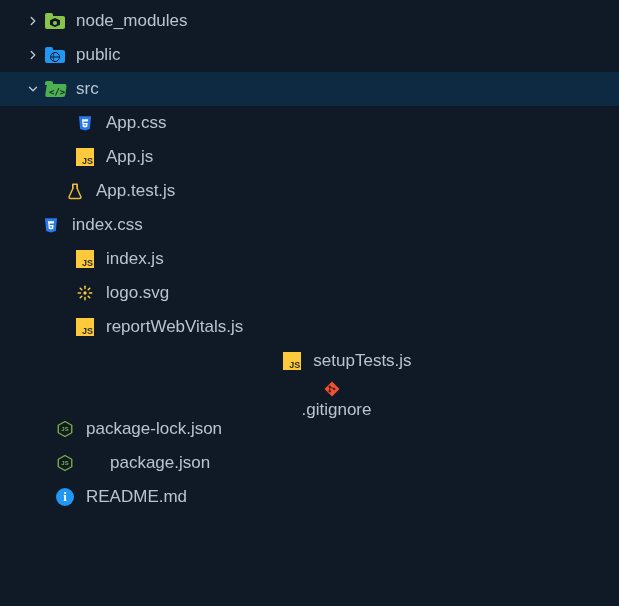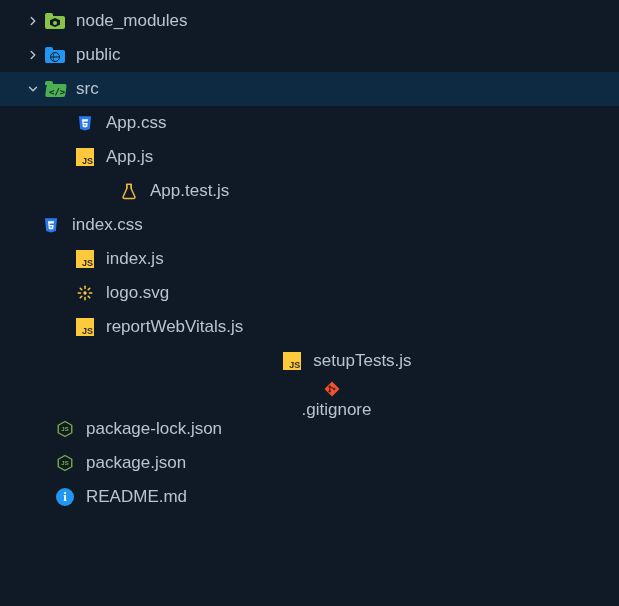--- a/index.html
+++ b/index.html
@@ -136,21 +136,21 @@
         </svg>
       </span>
       <span class="label">App.css</span>
     </div>
     <div class="tree-row" style="padding-left: 74px;">
       <span class="icon">
         <div class="js-badge"></div>
       </span>
       <span class="label">App.js</span>
     </div>
-    <div class="tree-row" style="padding-left: 118px;">
+    <div class="tree-row" style="padding-left: 34px; margin-left: 30px;">
       <span class="icon">
         <svg width="18" height="18" viewBox="0 0 24 24">
           <path fill="none" stroke="#f0b83b" stroke-width="2" stroke-linejoin="round" d="M9 3 L15 3 L15 9 L20 20 A2 2 0 0 1 18 22 L6 22 A2 2 0 0 1 4 20 L9 9 Z"></path>
           <line x1="9" y1="3" x2="9" y2="9" stroke="#f0b83b" stroke-width="2"></line>
           <line x1="15" y1="3" x2="15" y2="9" stroke="#f0b83b" stroke-width="2"></line>
         </svg>
       </span>
       <span class="label">App.test.js</span>
     </div>
     <div class="tree-row" style="padding-left: 40px;">
@@ -213,21 +213,21 @@
     </div>
     <div class="tree-row" style="padding-left: 54px;">
       <span class="icon">
         <svg width="18" height="18" viewBox="0 0 24 24">
           <path fill="none" stroke="#7fae42" stroke-width="1.8" stroke-linejoin="round" d="M12 2 L21 7 L21 17 L12 22 L3 17 L3 7 Z"></path>
           <text x="12" y="15" text-anchor="middle" fill="#7fae42" font-size="8" font-weight="bold" font-family="Arial">JS</text>
         </svg>
       </span>
       <span class="label">package-lock.json</span>
     </div>
-    <div class="tree-row" style="padding-left: 54px;">
+    <div class="tree-row" style="padding-left: 54px; gap: 24px;">
       <span class="icon">
         <svg width="18" height="18" viewBox="0 0 24 24">
           <path fill="none" stroke="#7fae42" stroke-width="1.8" stroke-linejoin="round" d="M12 2 L21 7 L21 17 L12 22 L3 17 L3 7 Z"></path>
           <text x="12" y="15" text-anchor="middle" fill="#7fae42" font-size="8" font-weight="bold" font-family="Arial">JS</text>
         </svg>
       </span>
       <span class="label">package.json</span>
     </div>
     <div class="tree-row" style="padding-left: 54px;">
       <span class="icon">

